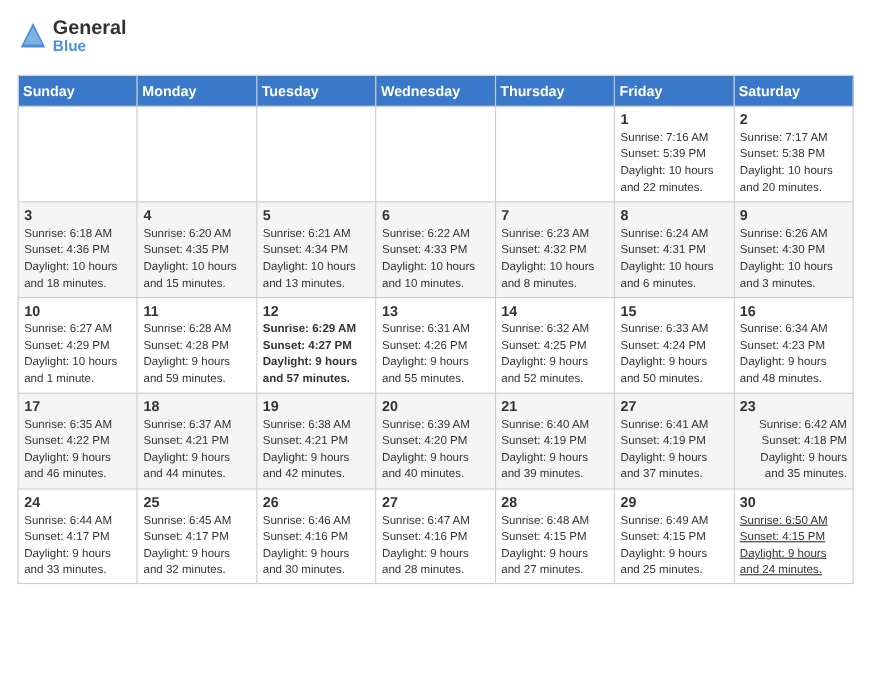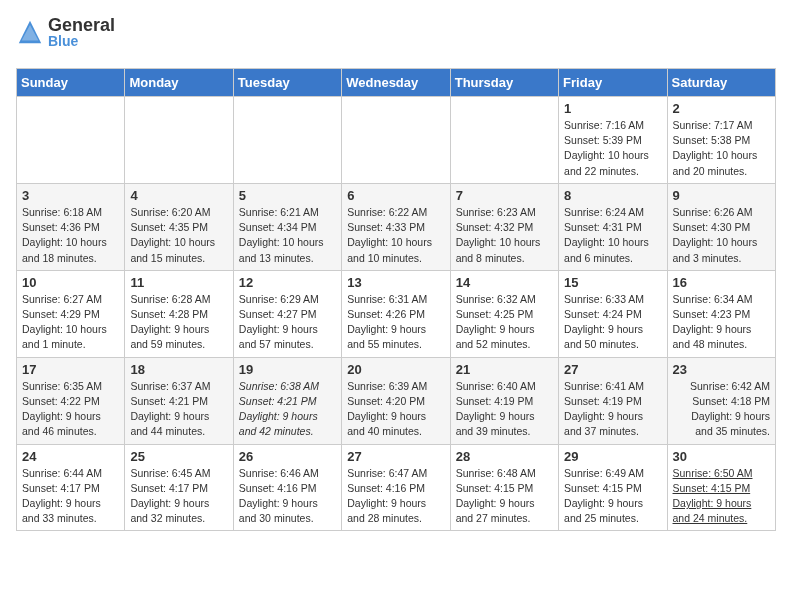--- a/index.html
+++ b/index.html
@@ -193,21 +193,21 @@
 Daylight: 10 hours and 1 minute.</div>
         </td>
         <td>
           <span class="day-number">11</span>
           <div class="day-info" style="white-space: pre-line;">Sunrise: 6:28 AM
 Sunset: 4:28 PM
 Daylight: 9 hours and 59 minutes.</div>
         </td>
         <td>
           <span class="day-number">12</span>
-          <div class="day-info" style="white-space: pre-line;">Sunrise: 6:29 AM
+          <div class="day-info" style="white-space: pre-line; font-weight: bold;">Sunrise: 6:29 AM
 Sunset: 4:27 PM
 Daylight: 9 hours and 57 minutes.</div>
         </td>
         <td>
           <span class="day-number">13</span>
           <div class="day-info" style="white-space: pre-line;">Sunrise: 6:31 AM
 Sunset: 4:26 PM
 Daylight: 9 hours and 55 minutes.</div>
         </td>
         <td>
@@ -237,21 +237,21 @@
 Daylight: 9 hours and 46 minutes.</div>
         </td>
         <td>
           <span class="day-number">18</span>
           <div class="day-info" style="white-space: pre-line;">Sunrise: 6:37 AM
 Sunset: 4:21 PM
 Daylight: 9 hours and 44 minutes.</div>
         </td>
         <td>
           <span class="day-number">19</span>
-          <div class="day-info" style="white-space: pre-line; font-style: italic;">Sunrise: 6:38 AM
+          <div class="day-info" style="white-space: pre-line;">Sunrise: 6:38 AM
 Sunset: 4:21 PM
 Daylight: 9 hours and 42 minutes.</div>
         </td>
         <td>
           <span class="day-number">20</span>
           <div class="day-info" style="white-space: pre-line;">Sunrise: 6:39 AM
 Sunset: 4:20 PM
 Daylight: 9 hours and 40 minutes.</div>
         </td>
         <td>

